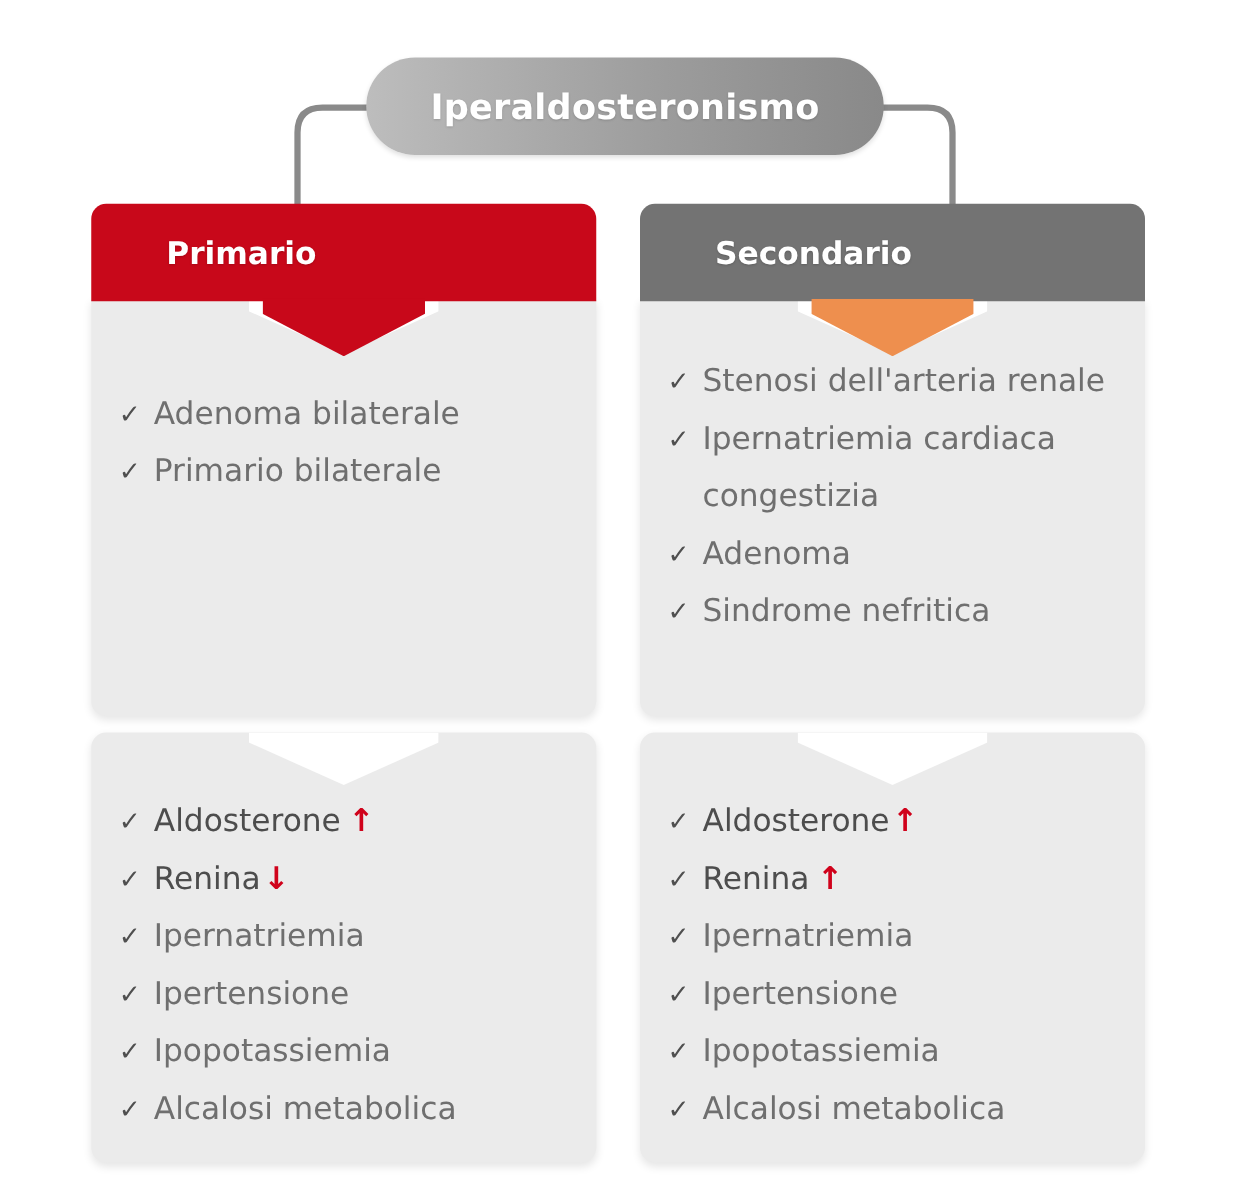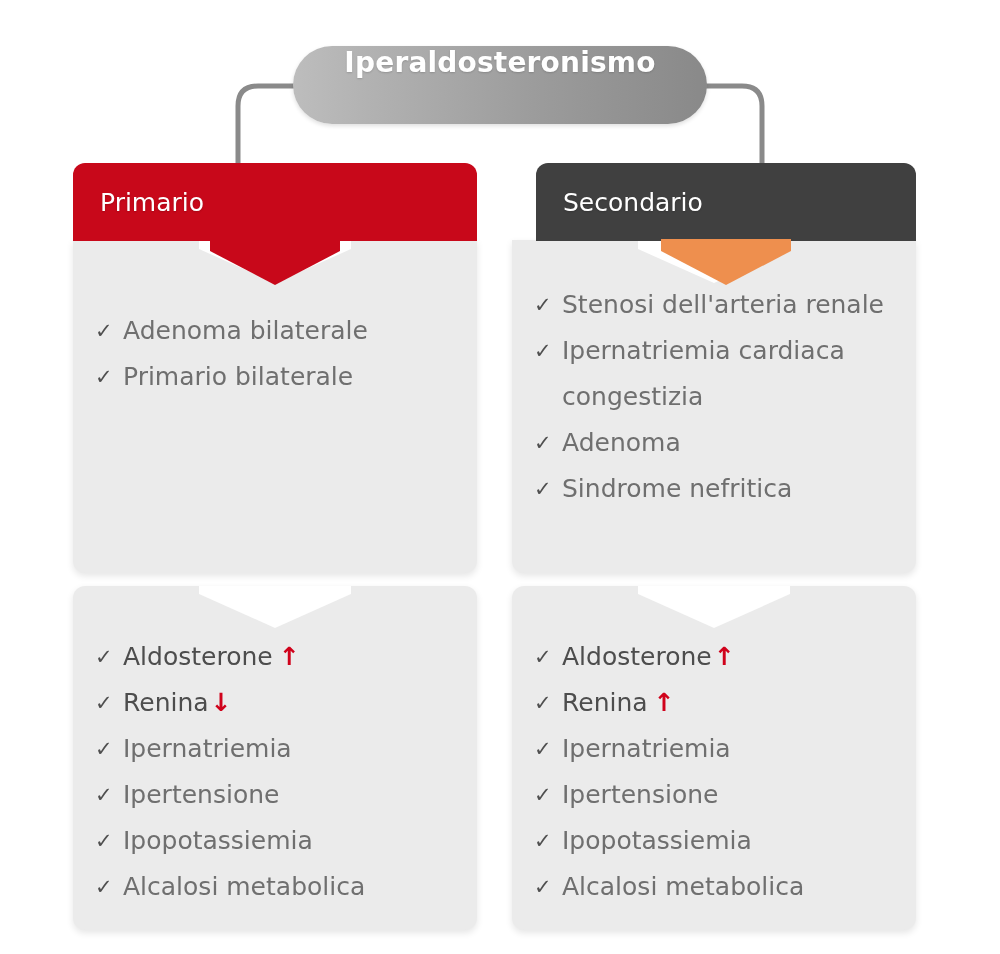--- a/index.html
+++ b/index.html
@@ -24,21 +24,21 @@
   
   .title-pill {
     position: absolute;
     left: 293px;
     top: 46px;
     width: 414px;
     height: 78px;
     border-radius: 39px;
     background: linear-gradient(to right, #bdbdbd 0%, #b2b2b2 18%, #9c9c9c 58%, #898989 100%);
     display: flex;
-    align-items: flex-start;
+    align-items: center;
     justify-content: center;
     box-shadow: 0 2px 4px rgba(0,0,0,0.13);
     z-index: 6;
   }
   .title-pill-text {
     color: #ffffff;
     font-size: 28px;
     font-weight: bold;
     letter-spacing: 0.2px;
     text-shadow: 0 1px 2px rgba(0,0,0,0.16);
@@ -71,22 +71,22 @@
     position: relative;
     height: 78px;
     border-radius: 12px 12px 0 0;
     display: flex;
     align-items: center;
     z-index: 4;
   }
   .branch-header .hdr-label {
     color: #ffffff;
     font-size: 25px;
-    font-weight: normal;
-    padding-left: 27px;
+    font-weight: bold;
+    padding-left: 60px;
     text-shadow: 0 1px 2px rgba(0,0,0,0.18);
     white-space: nowrap;
   }
   
   .header-tab {
     position: absolute;
     left: 50%;
     bottom: -44px;
     transform: translateX(-50%);
     width: 130px;
@@ -249,21 +249,21 @@
         <li class="list-item">
           <span class="check-icon">✓</span>
           <span class="item-text">Alcalosi metabolica</span>
         </li>
       </ul>
     </div>
   </div>
 
   <div class="branch branch-right">
 
-    <div class="branch-header" style="background:#404040;margin-left:24px;">
+    <div class="branch-header" style="background:#737373;">
       <span class="hdr-label">Secondario</span>
       <div class="header-tab" style="background:#ee8f4e;"></div>
     </div>
 
     <div class="card card-top card-right-top">
       <div class="notch-white" style="top:-1px;"></div>
       <ul class="item-list list-right-top">
         <li class="list-item">
           <span class="check-icon">✓</span>
           <span class="item-text">Stenosi dell'arteria renale</span>

